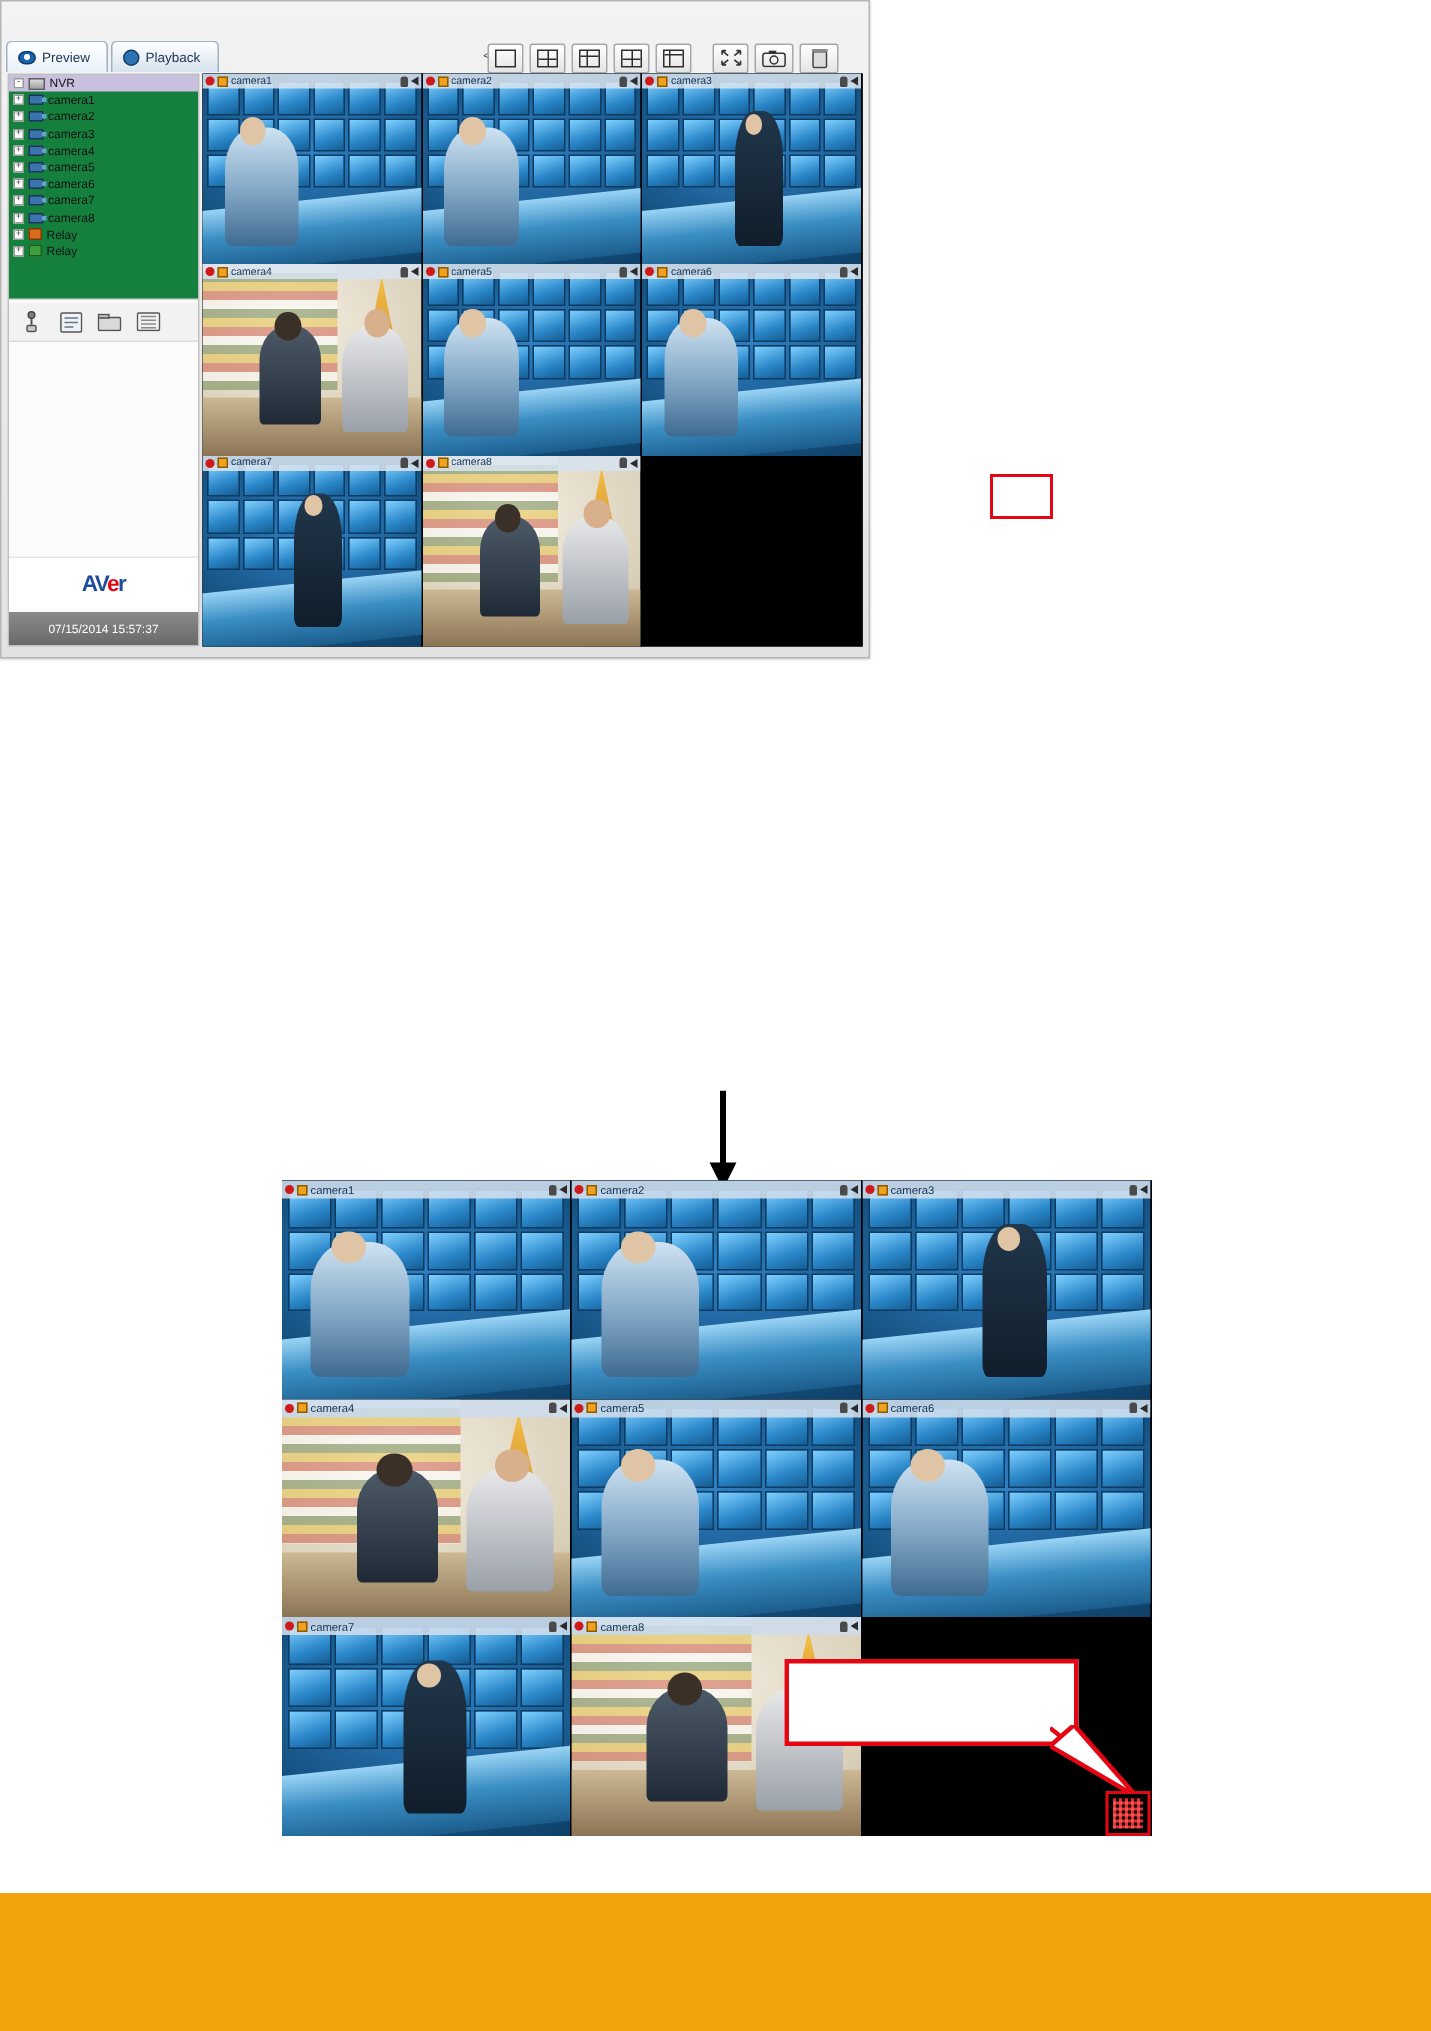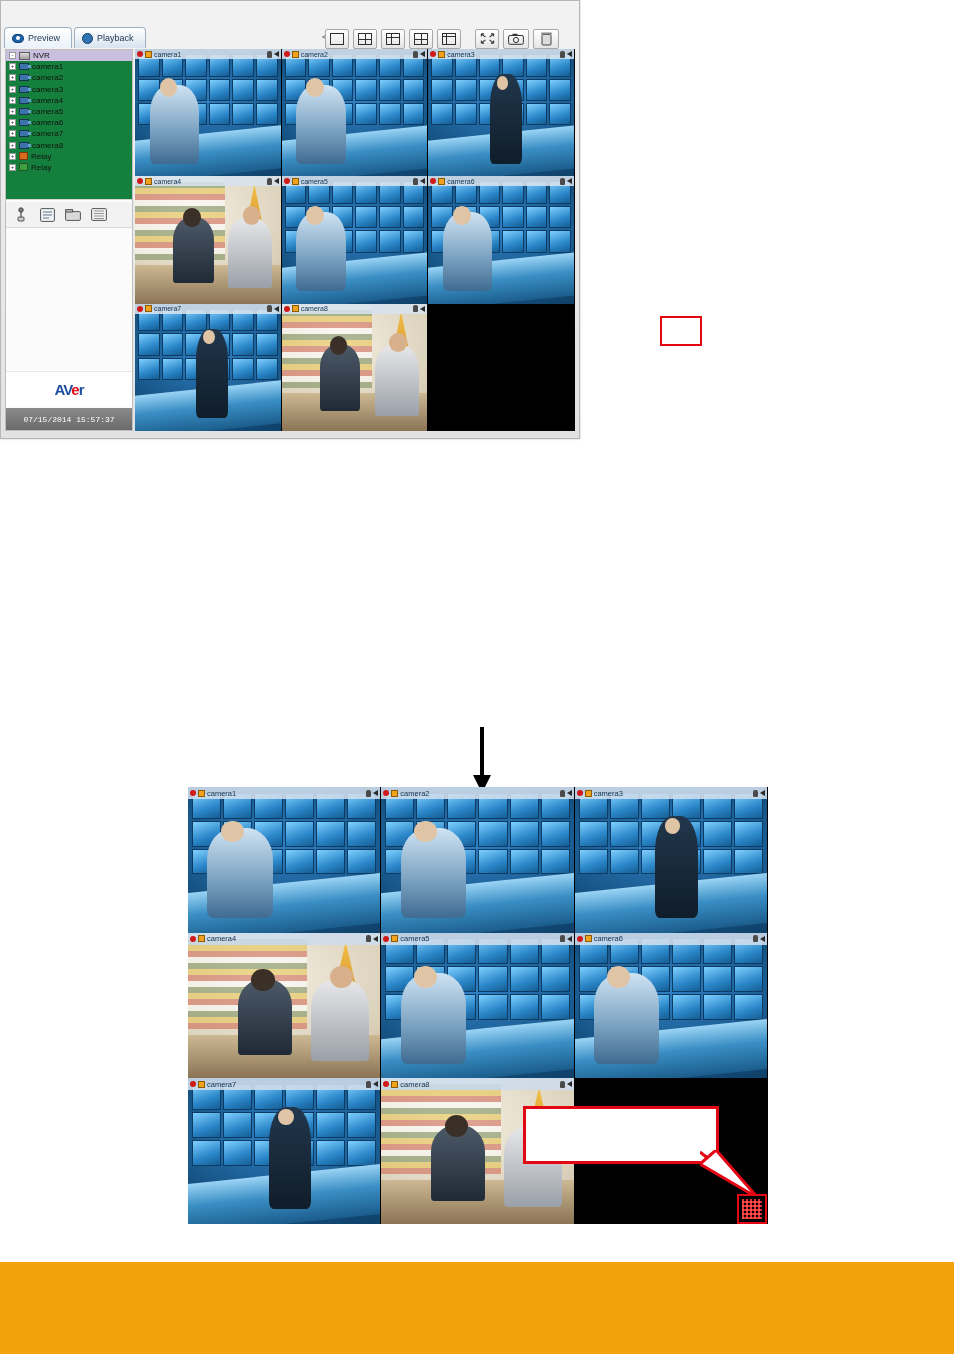--- a/index.html
+++ b/index.html
@@ -147,21 +147,21 @@
   #logo-area{
     position:absolute;left:0;bottom:24px;width:100%;height:34px;
     background:#ffffff;display:flex;align-items:center;justify-content:center;
     border-top:1px solid #e6e6e6;
   }
   #logo-area .aver{font-size:15px;font-weight:bold;color:#1d4e9c;letter-spacing:-1px;}
   #logo-area .aver .dot{color:#e30613;}
   #clock-bar{
     position:absolute;left:0;bottom:0;width:100%;height:22px;
     background-image:linear-gradient(#8a8a8a,#6a6a6a);
-    color:#fff;font-size:8px;display:flex;align-items:center;justify-content:center;font-family:Liberation Mono, monospace;
+    color:#fff;font-size:8px;display:flex;align-items:center;justify-content:center;
   }
 
   
   #video-grid{
     position:absolute;left:135px;top:49px;width:440px;height:382px;
     background:#000;display:grid;grid-template-columns:repeat(3,1fr);grid-template-rows:repeat(3,1fr);
   }
   .cell{position:relative;overflow:hidden;background:#000;border-right:1px solid #000;}
   .cell .bar{
     position:absolute;left:0;top:0;width:100%;height:10px;

